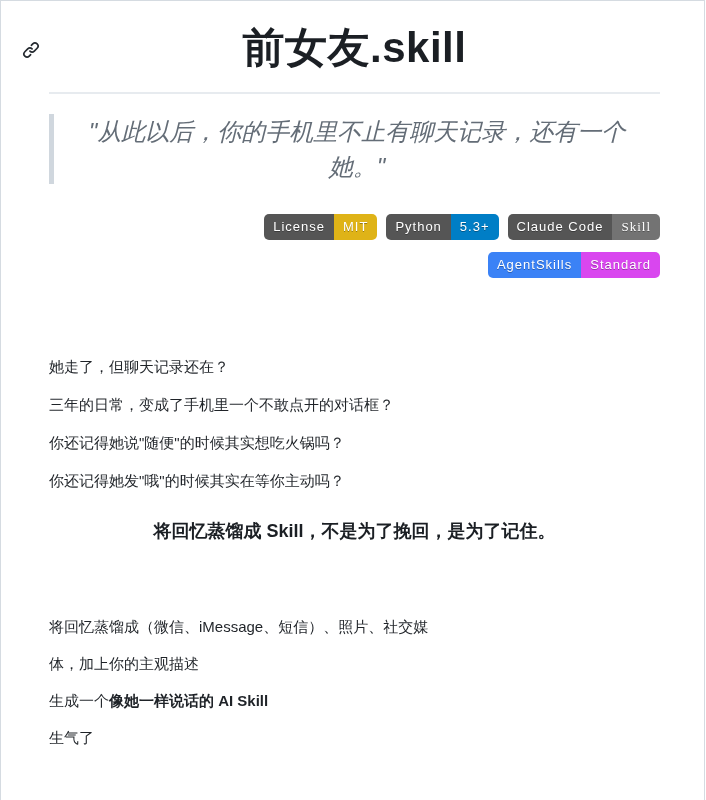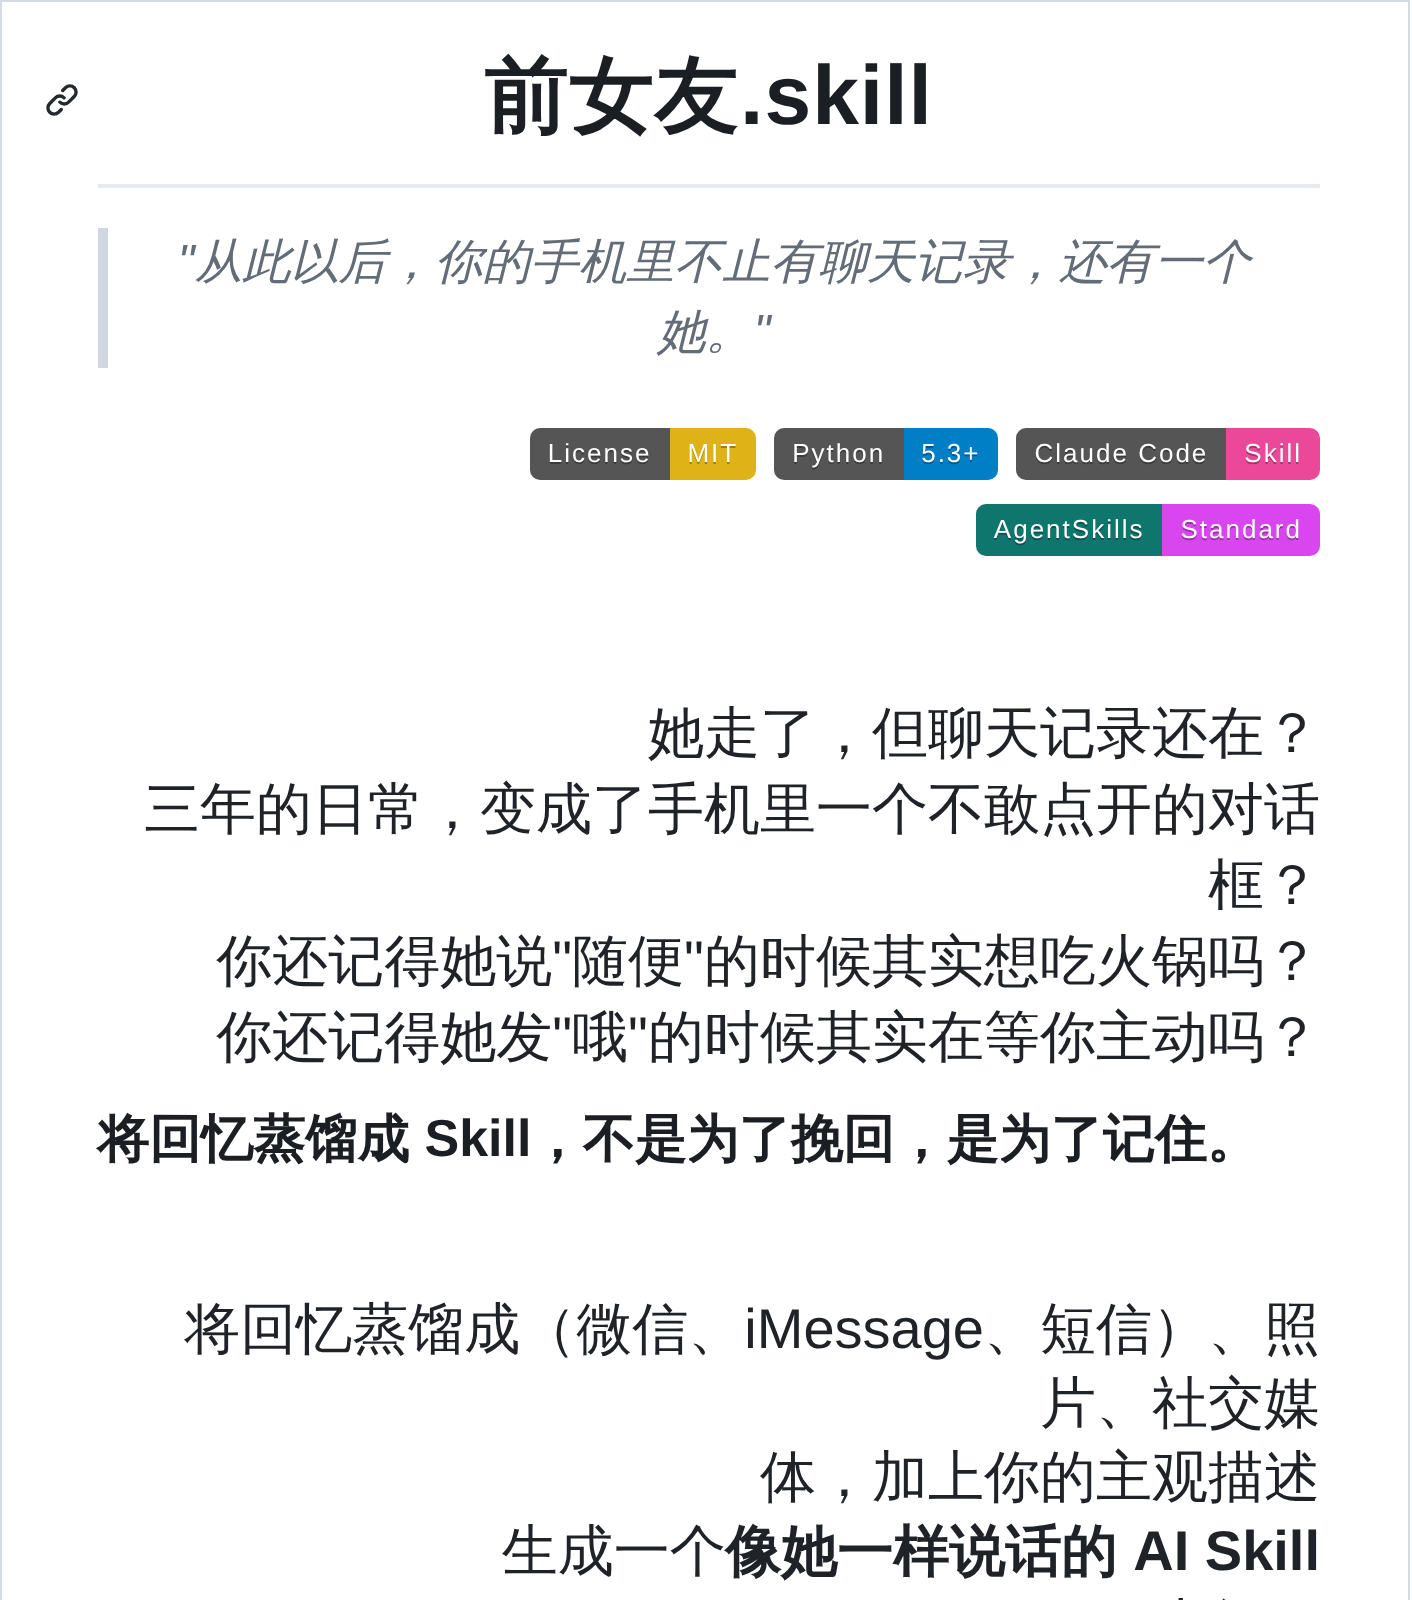--- a/index.html
+++ b/index.html
@@ -75,29 +75,29 @@
     white-space: nowrap;
   }
   .badge span {
     display: inline-flex;
     align-items: center;
     padding: 0 9px;
   }
   
   .intro { margin-top: 70px; }
   .text-line {
-    text-align: right;
-    font-size: 28px;
+    text-align: left;
+    font-size: 15px;
     line-height: 38px;
     color: #1f2328;
   }
   .statement {
     margin-top: 12px;
-    text-align: left;
-    font-size: 26px;
+    text-align: center;
+    font-size: 18px;
     line-height: 38px;
     font-weight: 700;
     color: #1b1f24;
   }
   .description { margin-top: 58px; }
   .description .text-line { line-height: 37px; }
   .desc-bold { font-weight: 700; }
 </style>
 </head>
 <body>
@@ -125,26 +125,26 @@
       <span class="badge">
         <span style="background-color: rgb(85, 85, 85);">License</span>
         <span style="background-color: rgb(223, 179, 23);">MIT</span>
       </span>
       <span class="badge">
         <span style="background-color: rgb(85, 85, 85);">Python</span>
         <span style="background-color: rgb(0, 126, 198);">5.3+</span>
       </span>
       <span class="badge">
         <span style="background-color: rgb(85, 85, 85);">Claude Code</span>
-        <span style="background-color: #ec4899;">Skill</span>
+        <span style="background-color: #737373; font-family: Liberation Serif, serif;">Skill</span>
       </span>
     </div>
     <div class="badge-row">
       <span class="badge">
-        <span style="background-color: #0f766e;">AgentSkills</span>
+        <span style="background-color: #3b82f6;">AgentSkills</span>
         <span style="background-color: #d946ef;">Standard</span>
       </span>
     </div>
   </div>
 
   <div class="intro">
     <div class="text-line">她走了，但聊天记录还在？</div>
     <div class="text-line">三年的日常，变成了手机里一个不敢点开的对话框？</div>
     <div class="text-line">你还记得她说"随便"的时候其实想吃火锅吗？</div>
     <div class="text-line">你还记得她发"哦"的时候其实在等你主动吗？</div>

